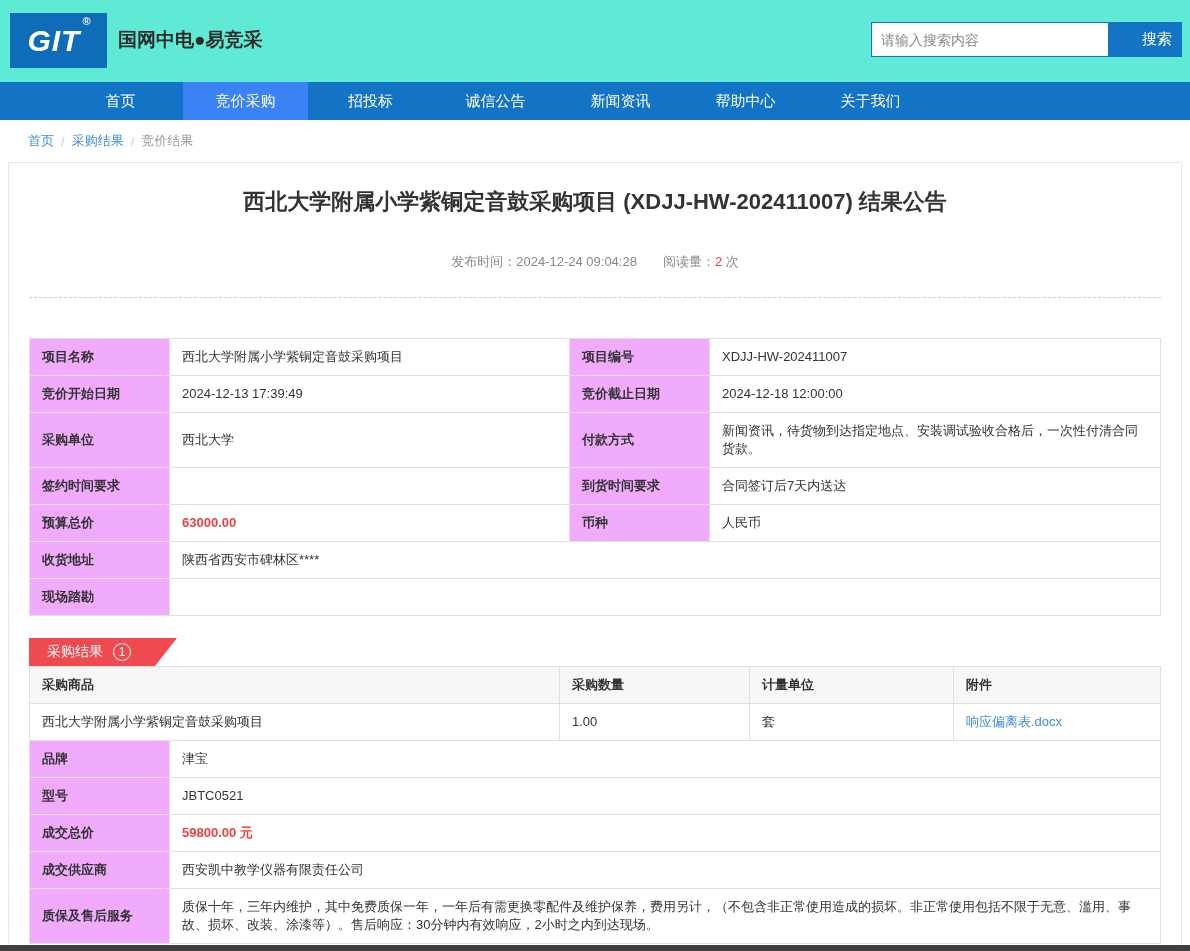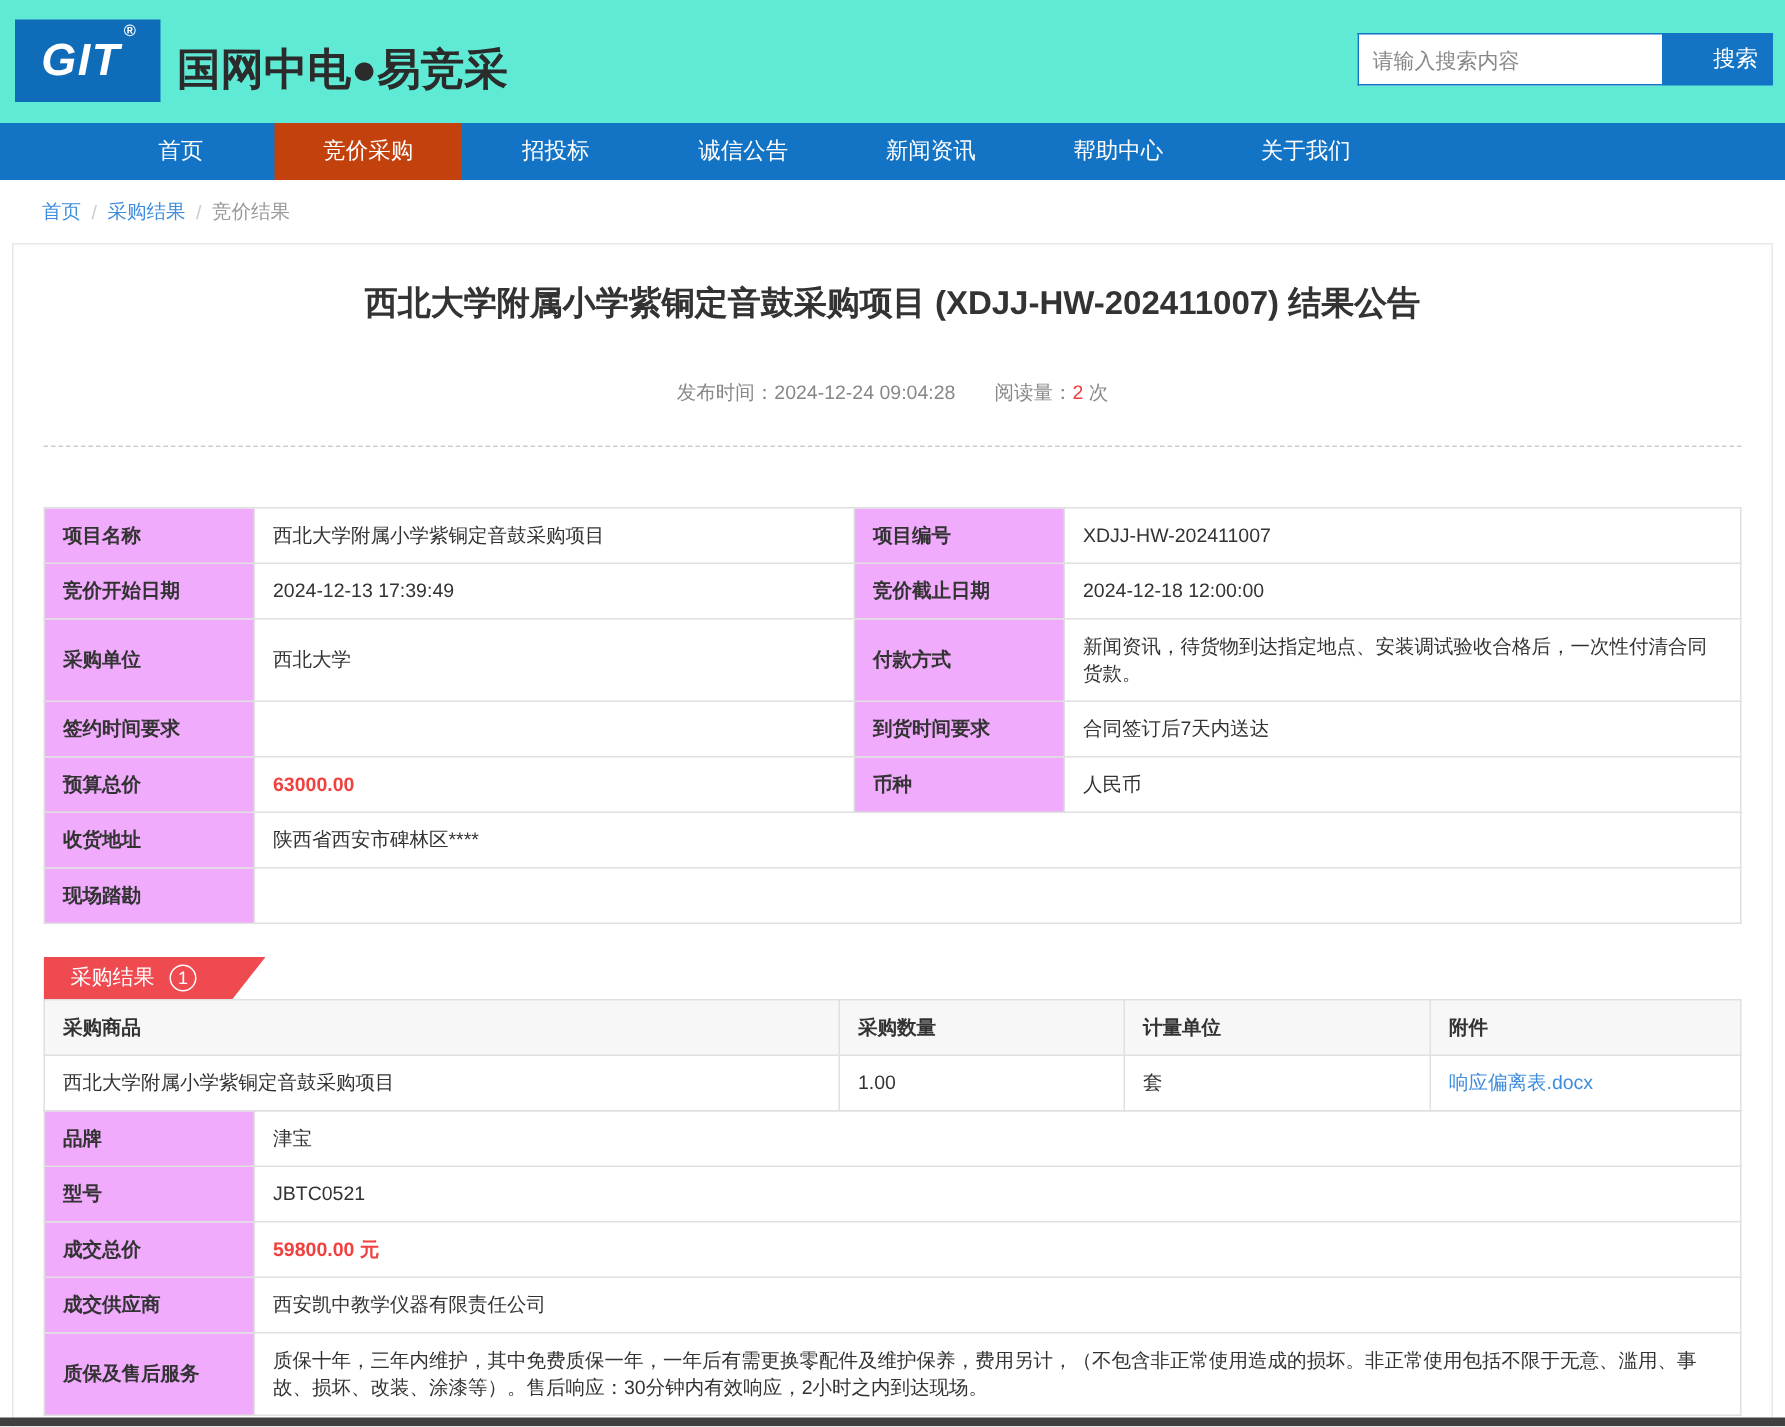--- a/index.html
+++ b/index.html
@@ -6,32 +6,32 @@
   html,body { background:#fff; }
   body { font-family:"Liberation Sans","DejaVu Sans",sans-serif; color:#333; }
   .page { position:relative; width:1190px; height:951px; overflow:hidden; background:#fff; }
 
   
   .header { position:relative; height:82px; background:#5eead4; }
   .logo-box { position:absolute; left:10px; top:13px; width:97px; height:55px; background:#0f6cb8; color:#fff;
               display:flex; align-items:center; justify-content:center; }
   .logo-git { font-size:30px; font-weight:bold; font-style:italic; letter-spacing:1px; }
   .logo-reg { font-size:11px; vertical-align:top; position:relative; top:-9px; left:2px; font-style:normal; }
-  .brand { position:absolute; left:118px; top:27px; font-size:29px; font-weight:bold; color:#2b2b2b; }
+  .brand { position:absolute; left:118px; top:27px; font-size:19px; font-weight:bold; color:#2b2b2b; }
   .search-wrap { position:absolute; right:8px; top:22px; display:flex; }
-  .search-input { width:203px; height:35px; border:1px solid #1373c4; border-right:none; padding:0 9px;
+  .search-input { width:237px; height:35px; border:1px solid #1373c4; border-right:none; padding:0 9px;
                   font-size:14px; color:#333; outline:none; font-family:inherit; }
   .search-input::placeholder { color:#888; }
   .search-btn { width:74px; height:35px; background:#1373c4; color:#fff; border:none; font-size:15px;
                 cursor:pointer; font-family:inherit;padding-left:24px; }
 
   
   .nav { height:38px; background:#1373c4; display:flex; padding-left:58px; }
   .nav-item { width:125px; height:38px; line-height:38px; text-align:center; color:#fff; font-size:15px; cursor:pointer; }
-  .nav-item.active { background:#c2410c; }
+  .nav-item.active { background:#3b82f6; }
 
   
   .breadcrumb { margin:12px 0 0 28px; font-size:13px; color:#999; display:flex; gap:7px; align-items:center; }
   .crumb-link { color:#3e8ddd; cursor:pointer; text-decoration:none; }
   .crumb-current { color:#999; }
   .crumb-sep { color:#ccc; }
 
   
   .content-box { margin:12px 8px 0; border:1px solid #e7e7e7; background:#fff; padding:0 20px 40px; min-height:800px; }
   .article-title { margin-top:24px; text-align:center; font-size:22px; font-weight:bold; color:#333; }

